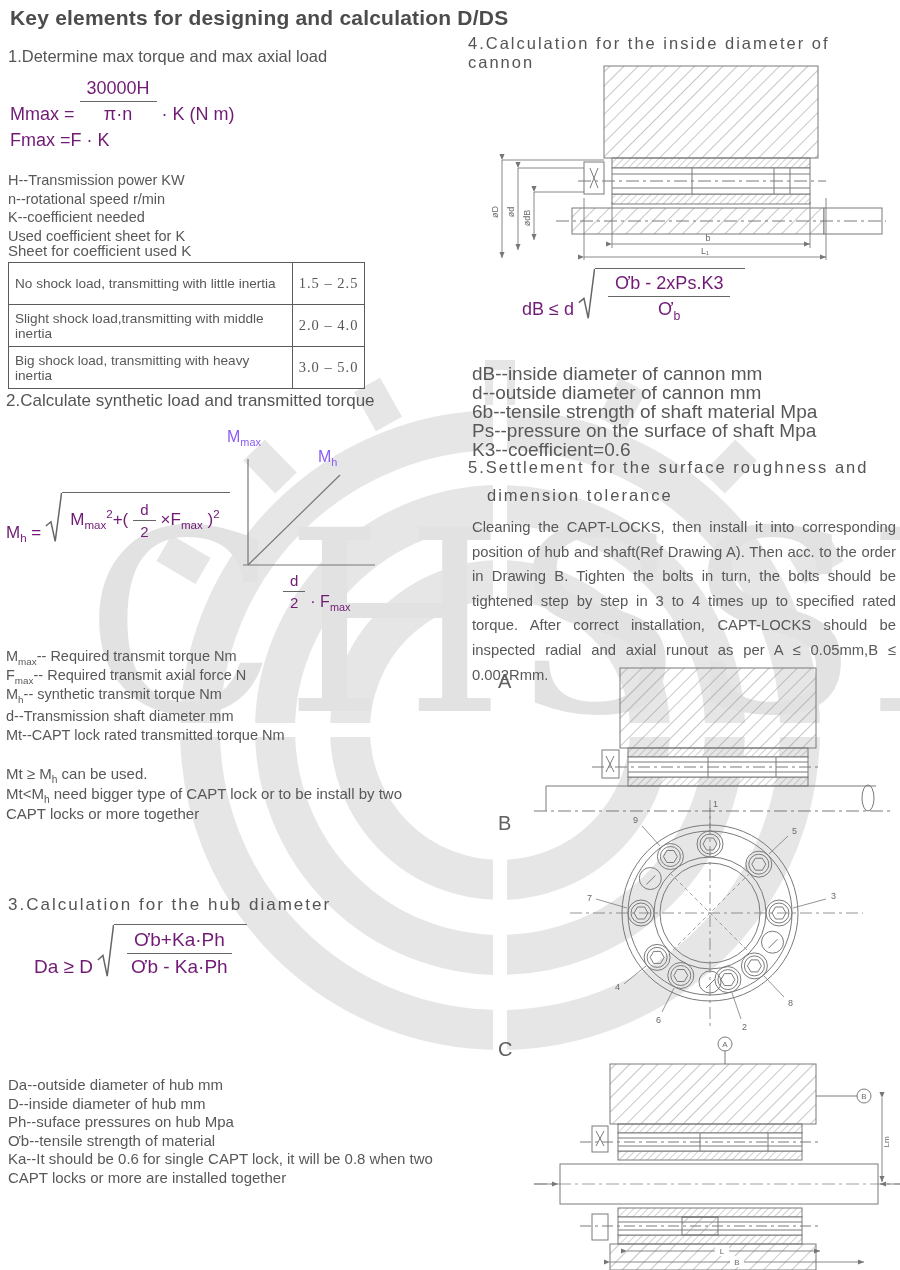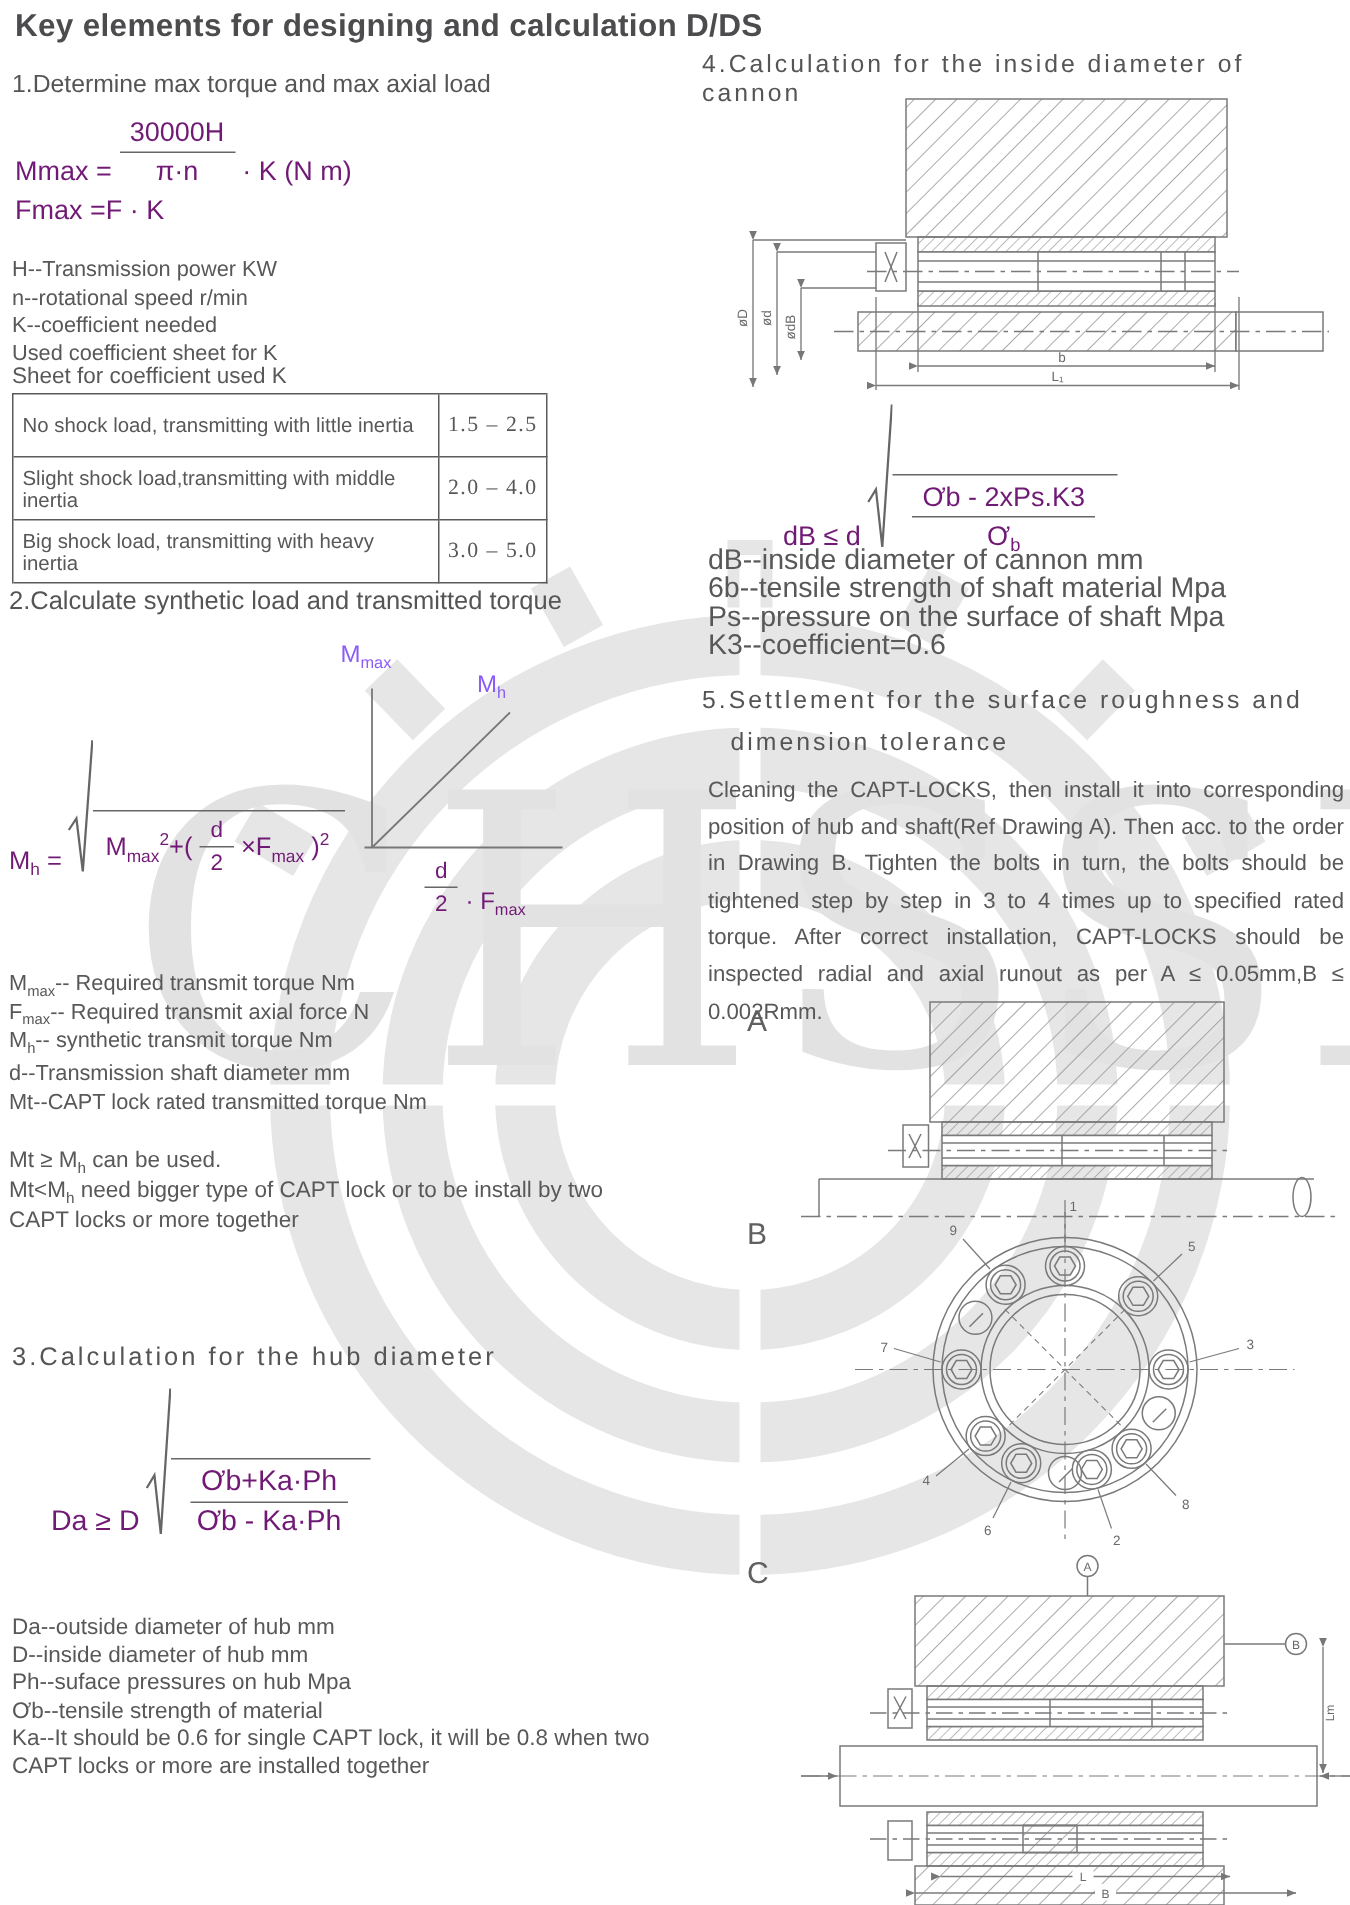--- a/index.html
+++ b/index.html
@@ -15,21 +15,21 @@
   .h-spaced{letter-spacing:2px;}
   .bodytext{font-size:14.5px;line-height:18.5px;margin-top:16px;}
   sub{font-size:68%;line-height:0;}
   sup{font-size:68%;line-height:0;}
   .formula{display:flex;align-items:flex-end;font-size:18px;color:#701a75;}
   .frac{display:inline-flex;flex-direction:column;align-items:center;margin:0 5px;vertical-align:middle;}
   .frac .num{border-bottom:1.5px solid #666;padding:0 7px 2px;}
   .frac .den{padding-top:2px;}
   .sqrtwrap{display:inline-flex;align-items:stretch;margin-left:4px;}
   .radsvg{width:17px;align-self:stretch;flex:0 0 17px;}
-  .radbody{border-top:1.6px solid #666;padding:4px 10px 0 8px;display:flex;align-items:center;margin-top:48px;}
+  .radbody{border-top:1.6px solid #666;padding:4px 10px 0 8px;display:flex;align-items:center;}
   .ktable{display:grid;grid-template-columns:284px 72px;border:1px solid #5b5b5d;border-right:none;border-bottom:none;}
   .ktable .cell{border-right:1px solid #5b5b5d;border-bottom:1px solid #5b5b5d;display:flex;align-items:center;}
   .ktable .desc{font-size:13.6px;padding:0 6px;height:41px;}
   .ktable .val{justify-content:center;font-family:"Liberation Serif","DejaVu Serif",serif;
                font-size:14.5px;letter-spacing:1px;height:41px;}
   .caption{font-size:15px;}
   .para{font-size:14.8px;line-height:24.6px;text-align:justify;}
   .dletter{font-size:20px;color:#606062;}
   .glabel{font-size:16px;color:#8b5cf6;}
   svg text{font-family:"Liberation Sans","DejaVu Sans",sans-serif;}
@@ -237,20 +237,21 @@
           <span class="frac">
             <span class="num">Ơb - 2xPs.K3</span>
             <span class="den">Ơ<sub>b</sub></span>
           </span>
         </span>
       </span>
     </div>
 
     <div class="abs bodytext" style="left:472px;top:348px;line-height:19px;font-size:19px;">
       <div>dB--inside diameter of cannon mm</div>
+      <div>d--outside diameter of cannon mm</div>
       <div>6b--tensile strength of shaft material Mpa</div>
       <div>Ps--pressure on the surface of shaft Mpa</div>
       <div>K3--coefficient=0.6</div>
     </div>
 
     <div class="abs h-sec h-spaced" style="left:468px;top:458px;">5.Settlement for the surface roughness and</div>
     <div class="abs h-sec h-spaced" style="left:487px;top:486px;">dimension tolerance</div>
 
     <div class="abs para" style="left:472px;top:515px;width:424px;">Cleaning the CAPT-LOCKS, then install it into corresponding position of hub and shaft(Ref Drawing A). Then acc. to the order in Drawing B. Tighten the bolts in turn, the bolts should be tightened step by step in 3 to 4 times up to specified rated torque. After correct installation, CAPT-LOCKS should be inspected radial and axial runout as per A ≤ 0.05mm,B ≤ 0.002Rmm.</div>
 

